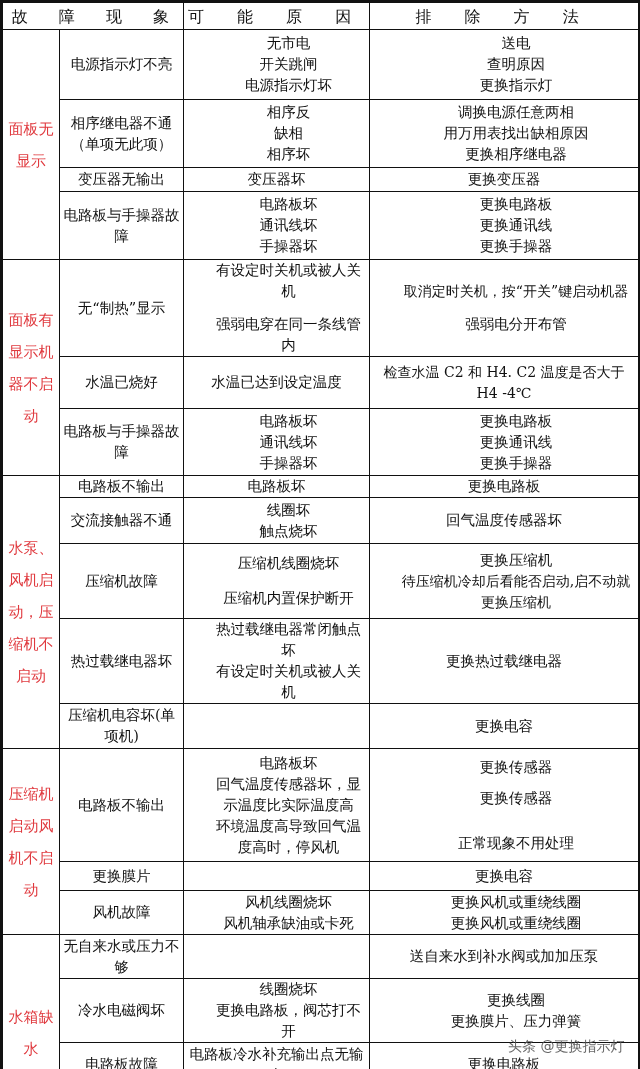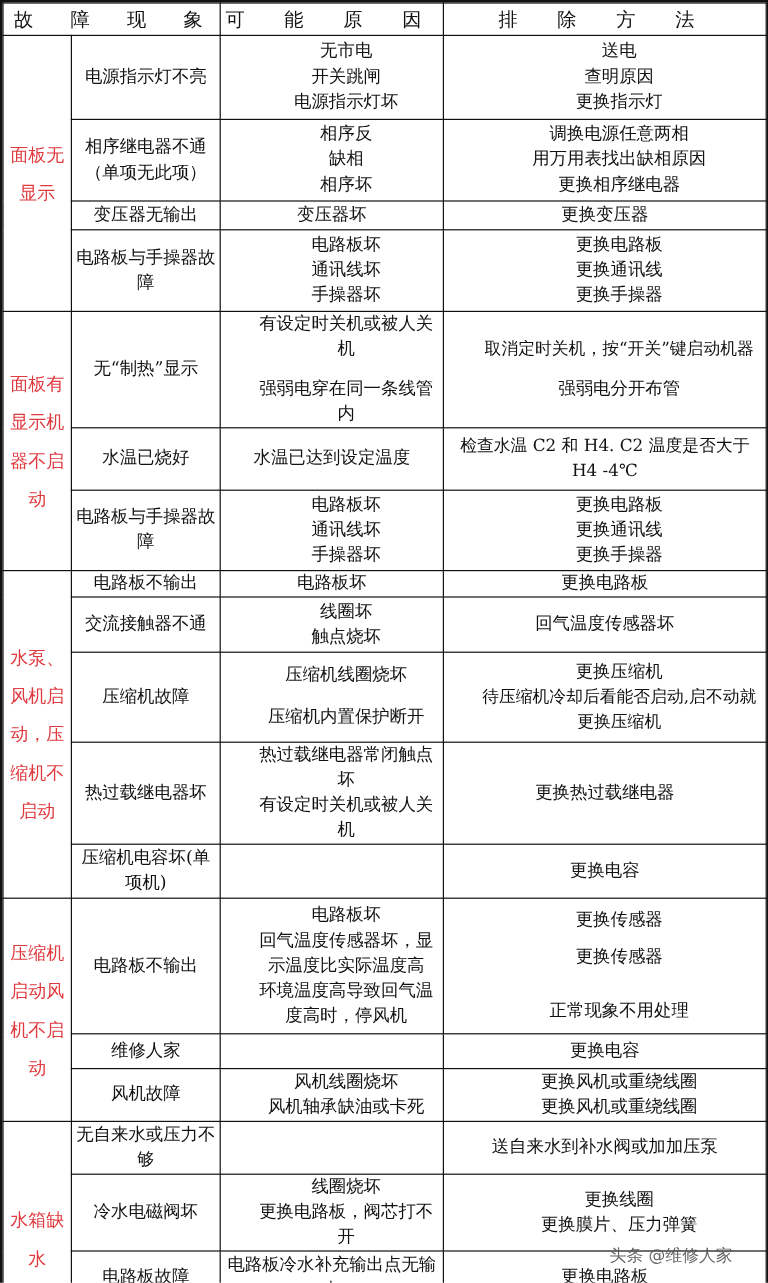--- a/index.html
+++ b/index.html
@@ -160,21 +160,21 @@
           <span class="line">回气温度传感器坏，显示温度比实际温度高</span>
           <span class="line">环境温度高导致回气温度高时，停风机</span>
         </td>
     <td>
           <span class="line" style="margin-bottom:10px">更换传感器</span>
           <span class="line" style="margin-bottom:24px">更换传感器</span>
           <span class="line">正常现象不用处理</span>
         </td>
   </tr>
   <tr style="height:29px">
-    <td>维修人家</td>
+    <td>更换膜片</td>
     <td></td>
     <td>更换电容</td>
   </tr>
   <tr style="height:44px">
     <td>风机故障</td>
     <td>
           <span class="line">风机线圈烧坏</span>
           <span class="line">风机轴承缺油或卡死</span>
         </td>
     <td>
@@ -206,13 +206,13 @@
     <td>更换电路板</td>
   </tr>
   <tr style="height:44px">
     <td>水位开关或连接线短路</td>
     <td></td>
     <td style="font-size:14px">更换水位开关与水位线或将短路点分开</td>
   </tr>
 </tbody>
   </table>
 
-<div class="wm">头条 @维修人家</div>
+<div class="wm">头条 @更换指示灯</div>
 
 </body></html>

